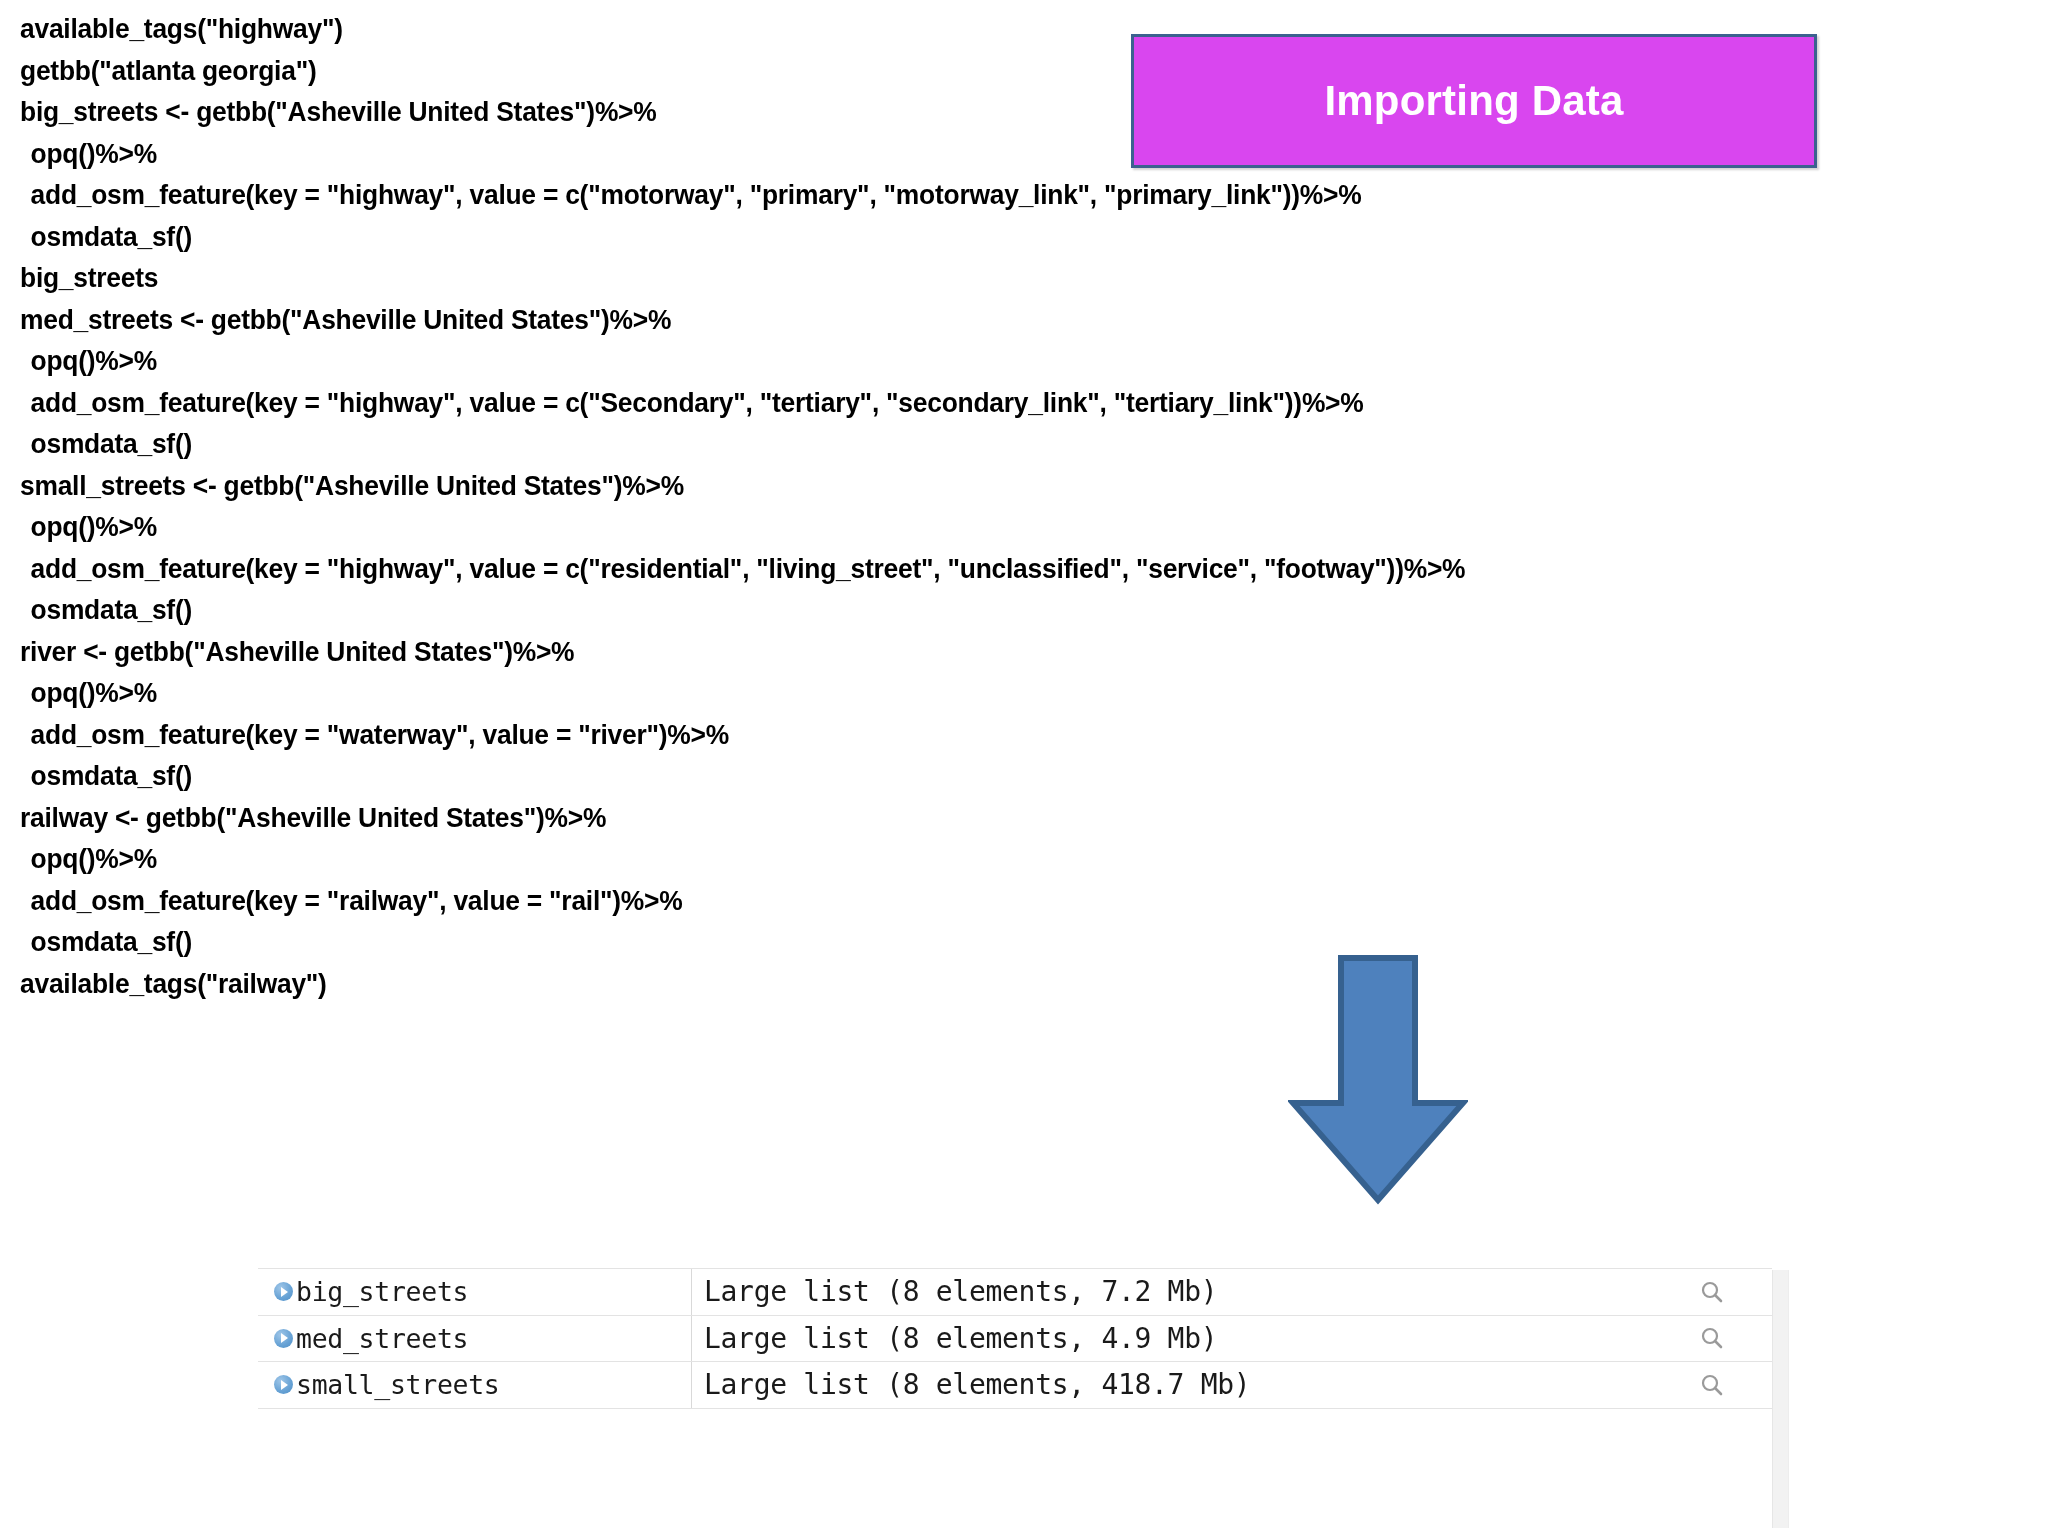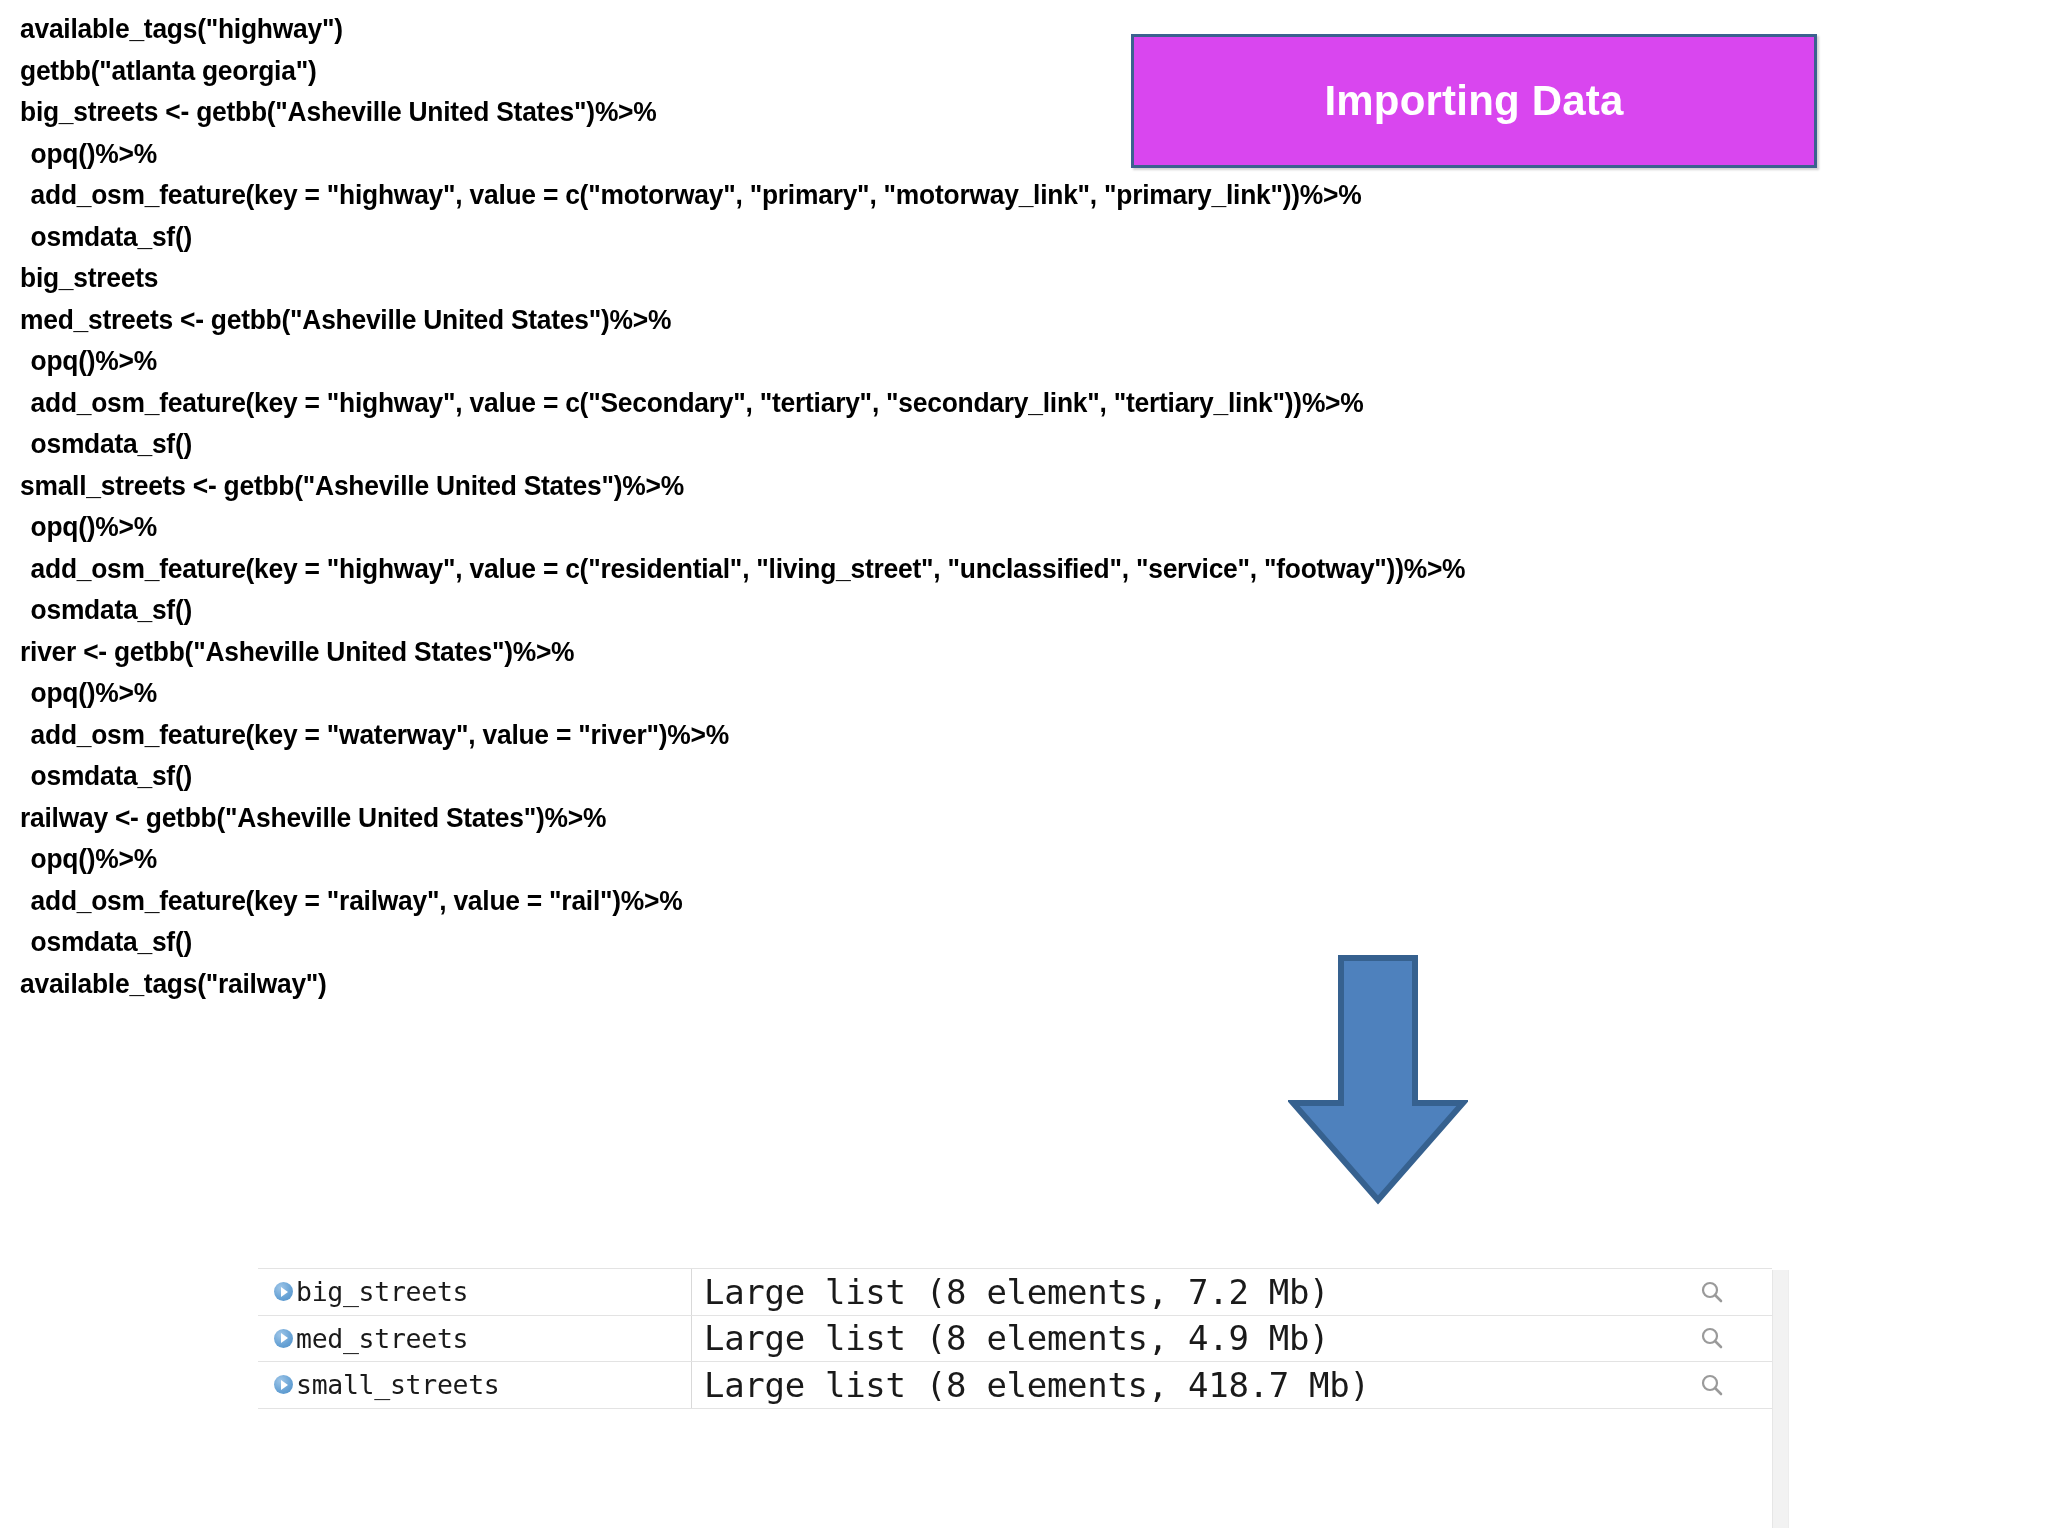--- a/index.html
+++ b/index.html
@@ -128,21 +128,21 @@
   .env-cell-value {
     flex: 1 1 auto;
     height: 100%;
     display: flex;
     align-items: center;
     padding-left: 12px;
     box-sizing: border-box;
   }
   .env-value-text {
     font-family: "DejaVu Sans Mono", "Liberation Mono", monospace;
-    font-size: 34px;
+    font-size: 28px;
     color: #1a1a1a;
     letter-spacing: -0.3px;
     white-space: pre;
   }
   .env-cell-action {
     flex: 0 0 120px;
     height: 100%;
     display: flex;
     align-items: center;
     justify-content: center;

